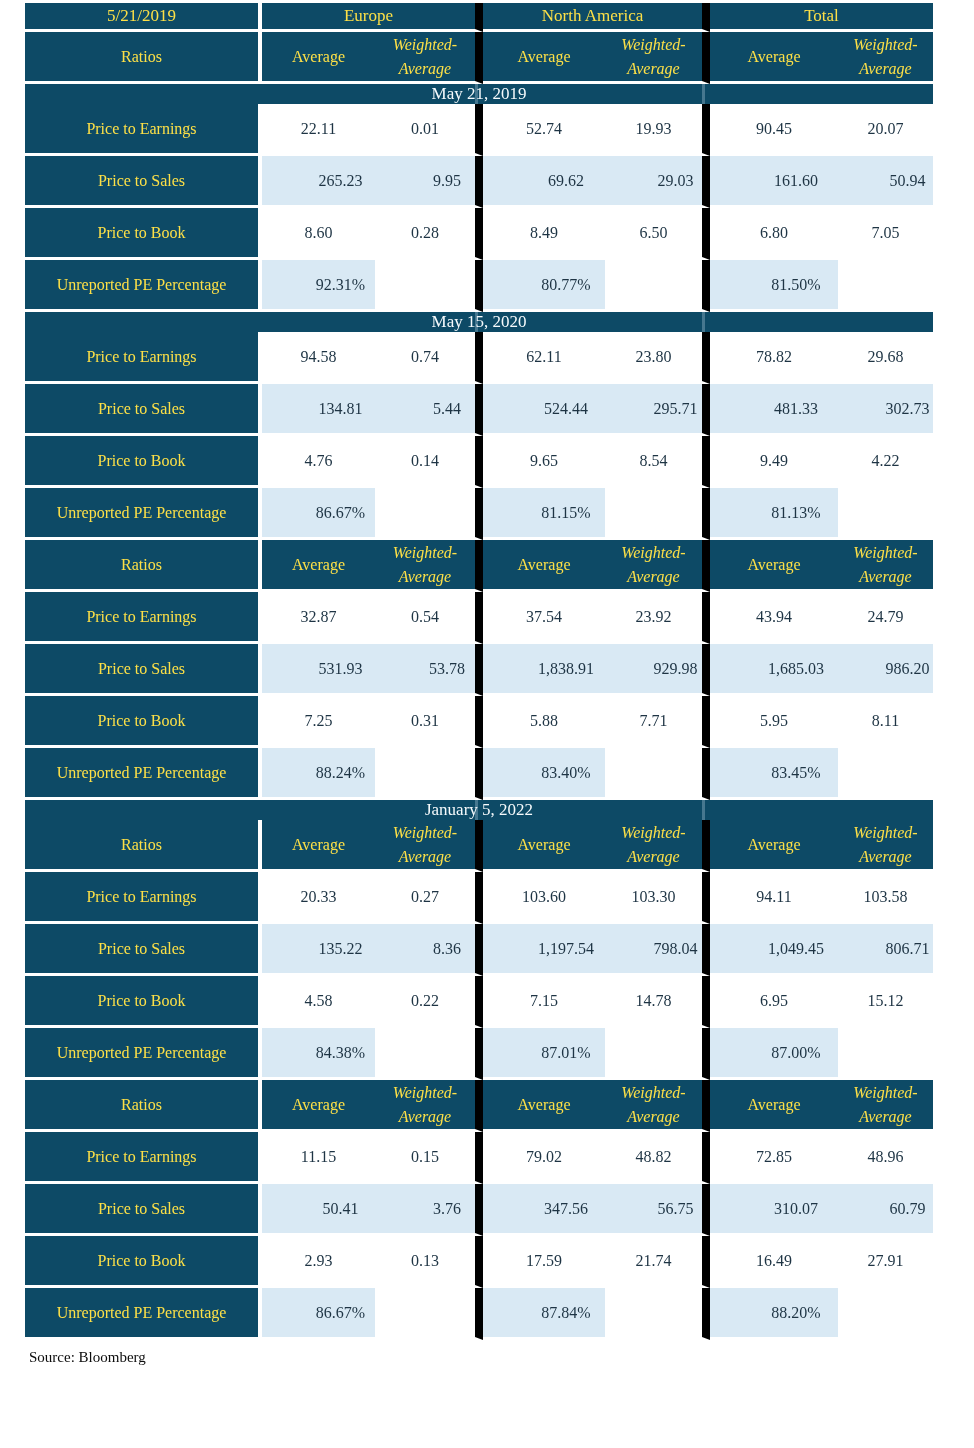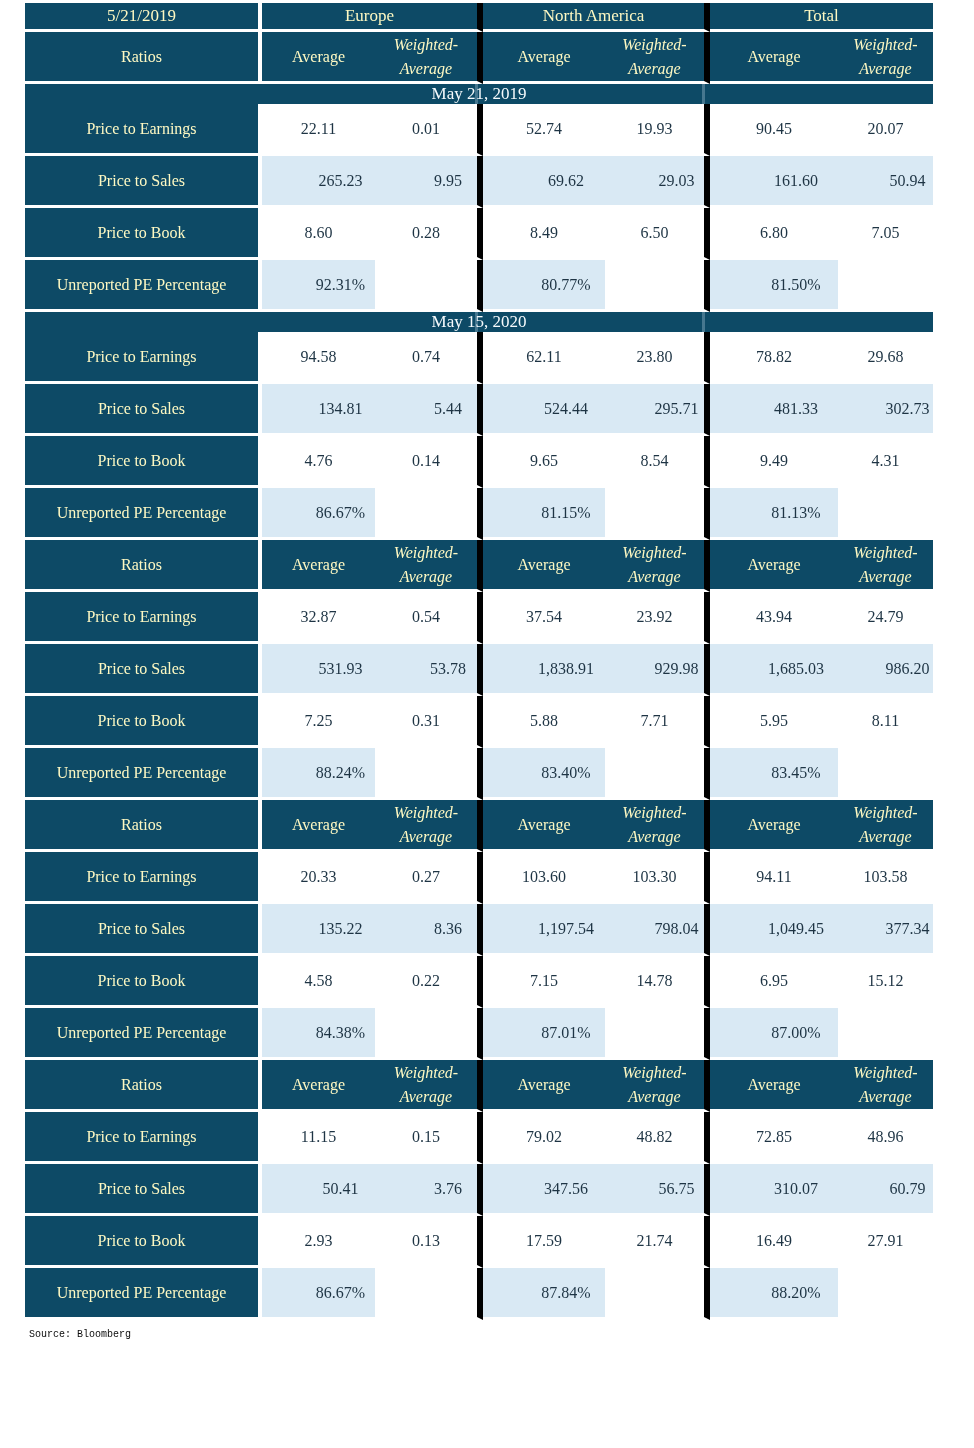--- a/index.html
+++ b/index.html
@@ -1,32 +1,32 @@
 <!DOCTYPE html>
 <html><head>
 <meta charset="utf-8">
 <style>
   html,body{margin:0;padding:0;background:#ffffff;}
   body{width:974px;height:1448px;font-family:"Liberation Serif","DejaVu Serif",serif;}
   .wrap{padding:3px 0 0 25px;}
   table{border-collapse:separate;border-spacing:0;table-layout:fixed;width:908px;}
   td{box-sizing:border-box;padding:0;text-align:center;vertical-align:middle;overflow:hidden;}
-  .dark{background:#0d4a66;color:#fef9c3;}
+  .dark{background:#0d4a66;color:#fde047;}
   .blue{background:#d9e9f4;padding-left:44px;}
   .num{color:#1e3444;}
   .rb4{border-right:4px solid #ffffff;}
-  .rb10{border-right:6px solid #000000;}
+  .rb10{border-right:8px solid #000000;}
   .bb{border-bottom:3px solid #ffffff;}
   tr.h1 td{height:29px;font-size:17px;}
   tr.h2 td{height:52px;font-size:16px;line-height:1.45;}
   tr.bar td{height:18px;font-size:17px;}
   tr.data td{height:52px;font-size:16px;}
   .pre{white-space:pre-line;font-style:italic;}
   .bar-cell{background:linear-gradient(90deg,#0d4a66 0 450px,#46778f 450px 453px,#0d4a66 453px 677px,#46778f 677px 680px,#0d4a66 680px 100%);color:#f6fafc;}
-  .src{font-family:Liberation Mono, monospace;font-size:10px;color:#0c0c0c;margin:9px 0 0 4px;}
+  .src{font-family:Liberation Serif, serif;font-size:15px;color:#0c0c0c;margin:9px 0 0 4px;}
 </style>
 </head>
 <body>
 
 <div class="wrap">
   <table>
     <colgroup>
       <col style="width:237px">
         <col style="width:113px">
         <col style="width:108px">
@@ -114,21 +114,21 @@
           <td class="num bb blue">481.33</td>
           <td class="num bb blue">302.73</td>
         </tr>
         <tr class="data">
           <td class="dark rb4 bb">Price to Book</td>
           <td class="num bb">4.76</td>
           <td class="num bb rb10">0.14</td>
           <td class="num bb">9.65</td>
           <td class="num bb rb10">8.54</td>
           <td class="num bb">9.49</td>
-          <td class="num bb">4.31</td>
+          <td class="num bb">4.22</td>
         </tr>
         <tr class="data">
           <td class="dark rb4 bb">Unreported PE Percentage</td>
           <td class="num bb blue">86.67%</td>
           <td class="num bb rb10"></td>
           <td class="num bb blue">81.15%</td>
           <td class="num bb rb10"></td>
           <td class="num bb blue">81.13%</td>
           <td class="num bb"></td>
         </tr>
@@ -173,20 +173,23 @@
         </tr>
         <tr class="data">
           <td class="dark rb4 bb">Unreported PE Percentage</td>
           <td class="num bb blue">88.24%</td>
           <td class="num bb rb10"></td>
           <td class="num bb blue">83.40%</td>
           <td class="num bb rb10"></td>
           <td class="num bb blue">83.45%</td>
           <td class="num bb"></td>
         </tr>
+        <tr class="bar">
+          <td class="bar-cell" colspan="7">January 5, 2022</td>
+        </tr>
         <tr class="h2">
           <td class="dark rb4 bb">Ratios</td>
           <td class="dark bb">Average</td>
           <td class="dark bb pre rb10">Weighted-
 Average</td>
           <td class="dark bb">Average</td>
           <td class="dark bb pre rb10">Weighted-
 Average</td>
           <td class="dark bb">Average</td>
           <td class="dark bb pre">Weighted-
@@ -201,21 +204,21 @@
           <td class="num bb">94.11</td>
           <td class="num bb">103.58</td>
         </tr>
         <tr class="data">
           <td class="dark rb4 bb">Price to Sales</td>
           <td class="num bb blue">135.22</td>
           <td class="num bb rb10 blue">8.36</td>
           <td class="num bb blue">1,197.54</td>
           <td class="num bb rb10 blue">798.04</td>
           <td class="num bb blue">1,049.45</td>
-          <td class="num bb blue">377.34</td>
+          <td class="num bb blue">806.71</td>
         </tr>
         <tr class="data">
           <td class="dark rb4 bb">Price to Book</td>
           <td class="num bb">4.58</td>
           <td class="num bb rb10">0.22</td>
           <td class="num bb">7.15</td>
           <td class="num bb rb10">14.78</td>
           <td class="num bb">6.95</td>
           <td class="num bb">15.12</td>
         </tr>

